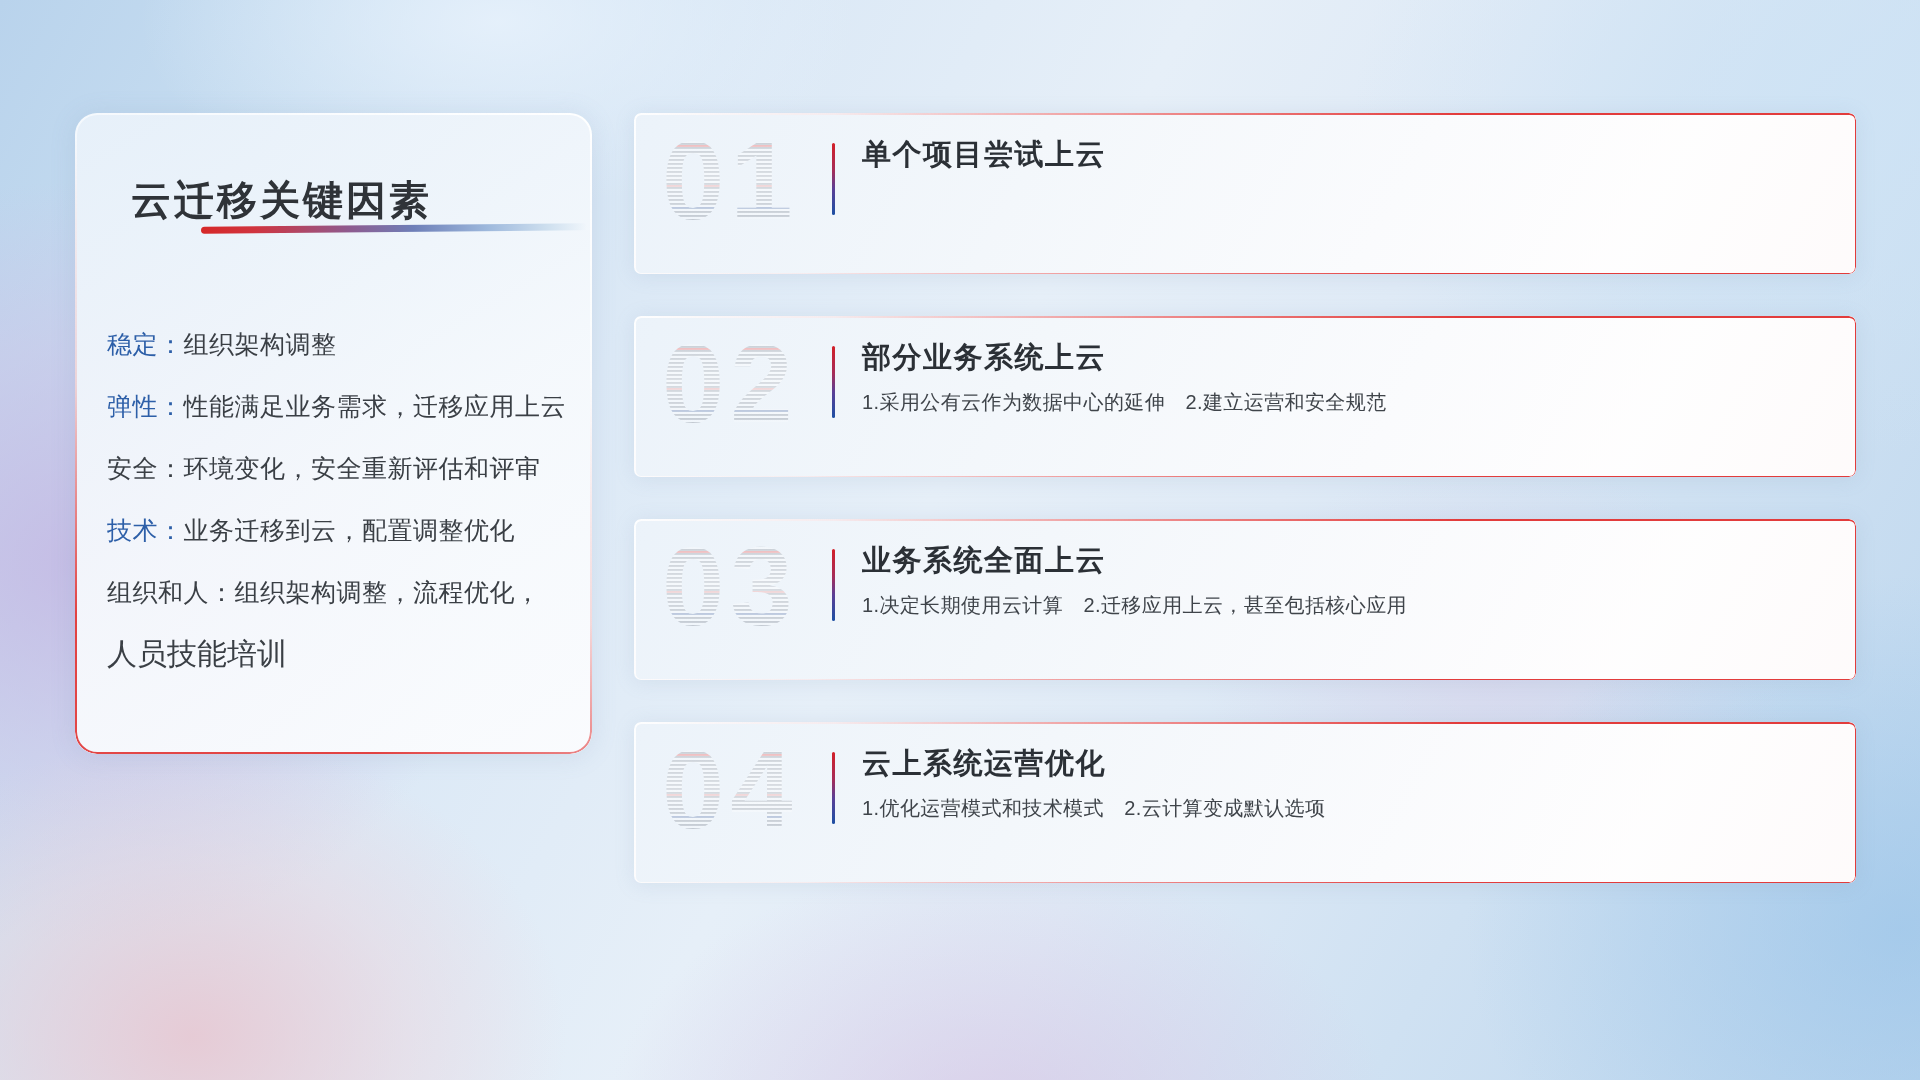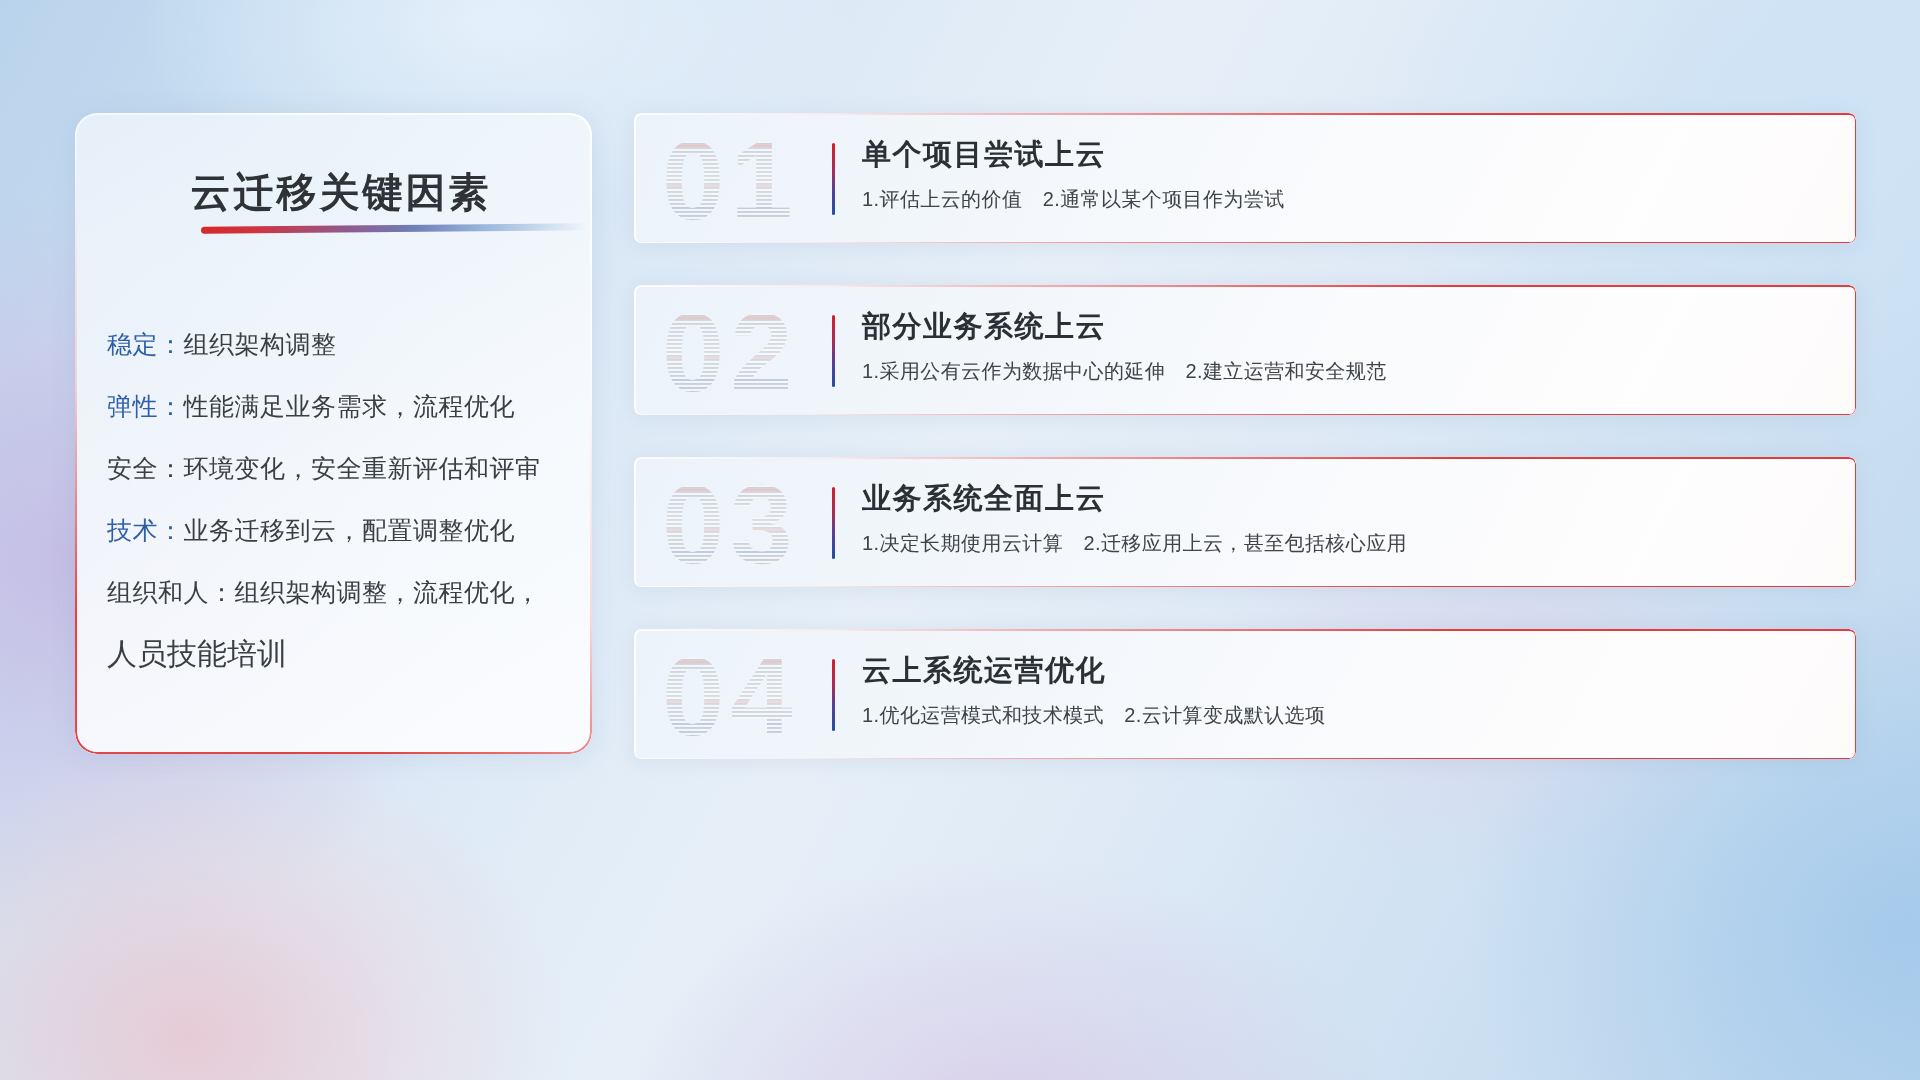--- a/index.html
+++ b/index.html
@@ -74,23 +74,23 @@
       rgba(255,255,255,.95) 0%,
       rgba(255,255,255,.55) 30%,
       rgba(236,140,140,.30) 58%,
       rgba(224,56,56,.95) 84%,
       rgba(224,56,56,.92) 100%);
     -webkit-mask:linear-gradient(#000 0 0) content-box,linear-gradient(#000 0 0);
     -webkit-mask-composite:xor; mask-composite:exclude;
     pointer-events:none;
   }
   .panel-title {
-    position:absolute; left:56px; top:52px; width:420px;
+    position:absolute; left:56px; top:60px; width:420px;
     font-size:40px; font-weight:700; letter-spacing:3px;
-    color:#2f3338; text-align:center;
+    color:#2f3338; text-align:left;
   }
   .title-rule {
     position:absolute; left:126px; top:112px; width:386px; height:7px;
     border-radius:4px;
     background:linear-gradient(90deg,
       #d62828 0%, #d0343f 14%, #8f5a8e 38%,
       #6e7fb8 55%, #9db8dc 74%, #cfe0ef 90%, rgba(207,224,239,0) 100%);
     transform:skewY(-.55deg);
   }
 
@@ -101,21 +101,21 @@
     letter-spacing:.5px; white-space:nowrap;
   }
   .factor-row .lbl { font-weight:400; }
   .factor-row .lbl.blue { color:#2d5fa8; }
   .factor-row .val { color:#3a3f45; }
   .factor-cont { padding:0 0 0 32px; font-size:30px; line-height:62px; color:#3a3f45; }
 
   
   .cards { position:absolute; left:634px; top:113px; width:1222px; }
   .card {
-    position:relative; height:130px; margin-bottom:42px;
+    position:relative; height:161px; margin-bottom:42px;
     border-radius:7px;
     background:linear-gradient(118deg,
       rgba(236,243,250,.97) 0%,
       rgba(243,247,251,.96) 30%,
       rgba(250,251,253,.97) 58%,
       rgba(255,254,254,.99) 82%,
       rgba(255,251,251,.99) 100%);
     box-shadow:0 2px 20px rgba(120,145,180,.15);
     overflow:hidden;
   }
@@ -170,21 +170,21 @@
   <div class="bg-layer bg-blob-e"></div>
 </div>
 
 <div id="stage">
 
   <section class="left-panel">
     <h1 class="panel-title">云迁移关键因素</h1>
     <div class="title-rule"></div>
     <div class="factor-list" id="factor-list">
         <div class="factor-row"><span class="lbl blue">稳定：</span><span class="val">组织架构调整</span></div>
-        <div class="factor-row"><span class="lbl blue">弹性：</span><span class="val">性能满足业务需求，流程优化</span></div>
+        <div class="factor-row"><span class="lbl blue">弹性：</span><span class="val">性能满足业务需求，迁移应用上云</span></div>
         <div class="factor-row"><span class="lbl">安全：</span><span class="val">环境变化，安全重新评估和评审</span></div>
         <div class="factor-row"><span class="lbl blue">技术：</span><span class="val">业务迁移到云，配置调整优化</span></div>
         <div class="factor-row"><span class="lbl">组织和人：</span><span class="val">组织架构调整，流程优化，</span></div>
         <div class="factor-cont">人员技能培训</div>
       </div>
   </section>
 
   <section class="cards" id="cards">
       <article class="card">
         <div class="card-num">
@@ -209,21 +209,20 @@
               <rect width="170" height="102" fill="url(#gm-01-p)" opacity=".50"></rect>
               <rect x="0" y="18" width="170" height="1.9" fill="#e05a5a" opacity=".55"></rect>
               <rect x="0" y="58" width="170" height="1.9" fill="#e08b8b" opacity=".55"></rect>
               <rect x="0" y="80" width="170" height="1.9" fill="#8ea7d8" opacity=".55"></rect>
               <rect width="170" height="102" fill="url(#gm-01-f)"></rect>
             </g>
           </svg>
         </div>
         <div class="card-bar"></div>
         <div class="card-title">单个项目尝试上云</div>
-        <div class="card-body">1.评估上云的价值　2.通常以某个项目作为尝试</div>
       </article>
       <article class="card">
         <div class="card-num">
           <svg viewBox="0 0 170 102">
             <defs>
               <mask id="gm-02">
                 <rect width="170" height="102" fill="#000"></rect>
                 <text x="2" y="92" font-family="&quot;Liberation Sans&quot;, sans-serif" font-size="112" font-weight="700" letter-spacing="6" fill="#fff">02</text>
               </mask>
               <pattern id="gm-02-p" width="170" height="4" patternUnits="userSpaceOnUse">

